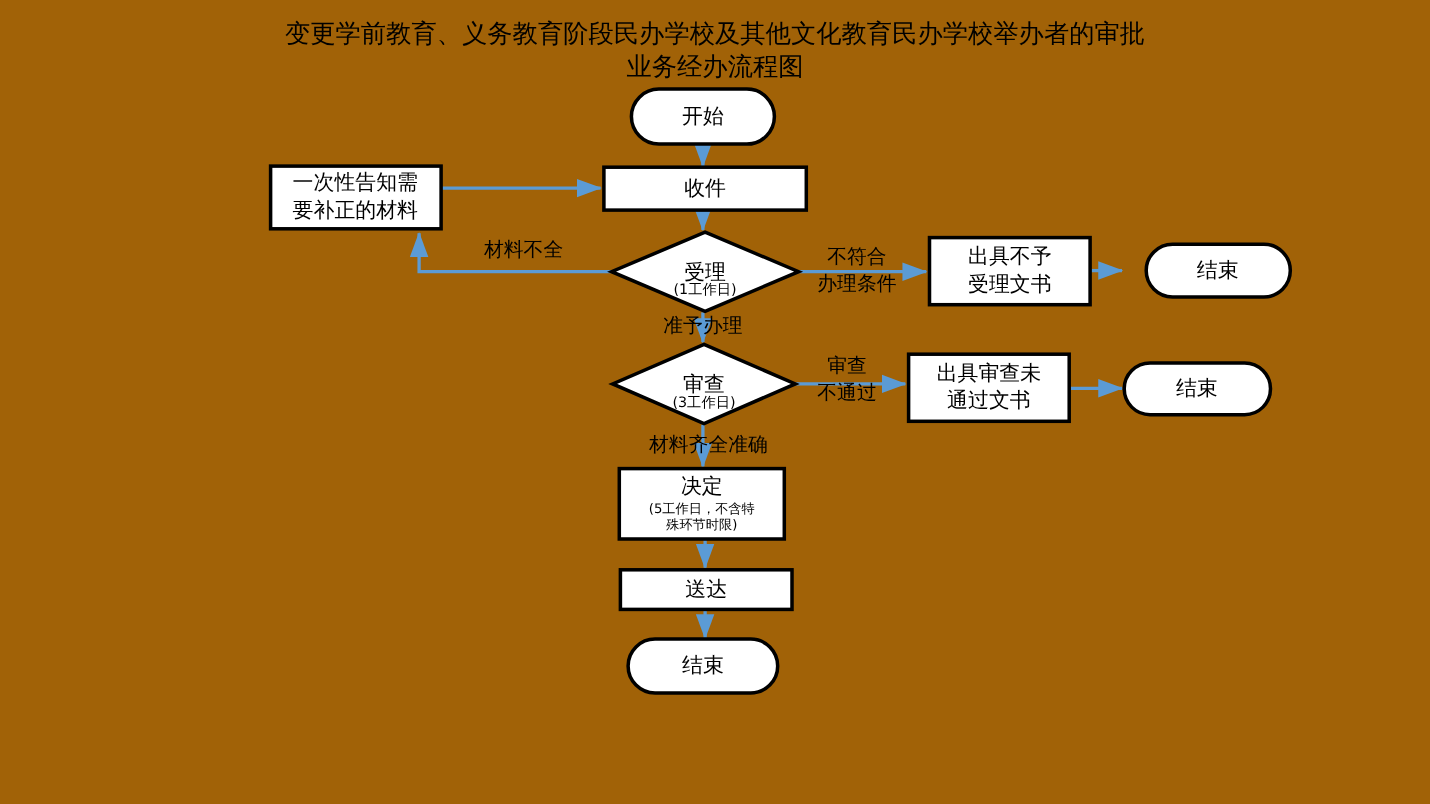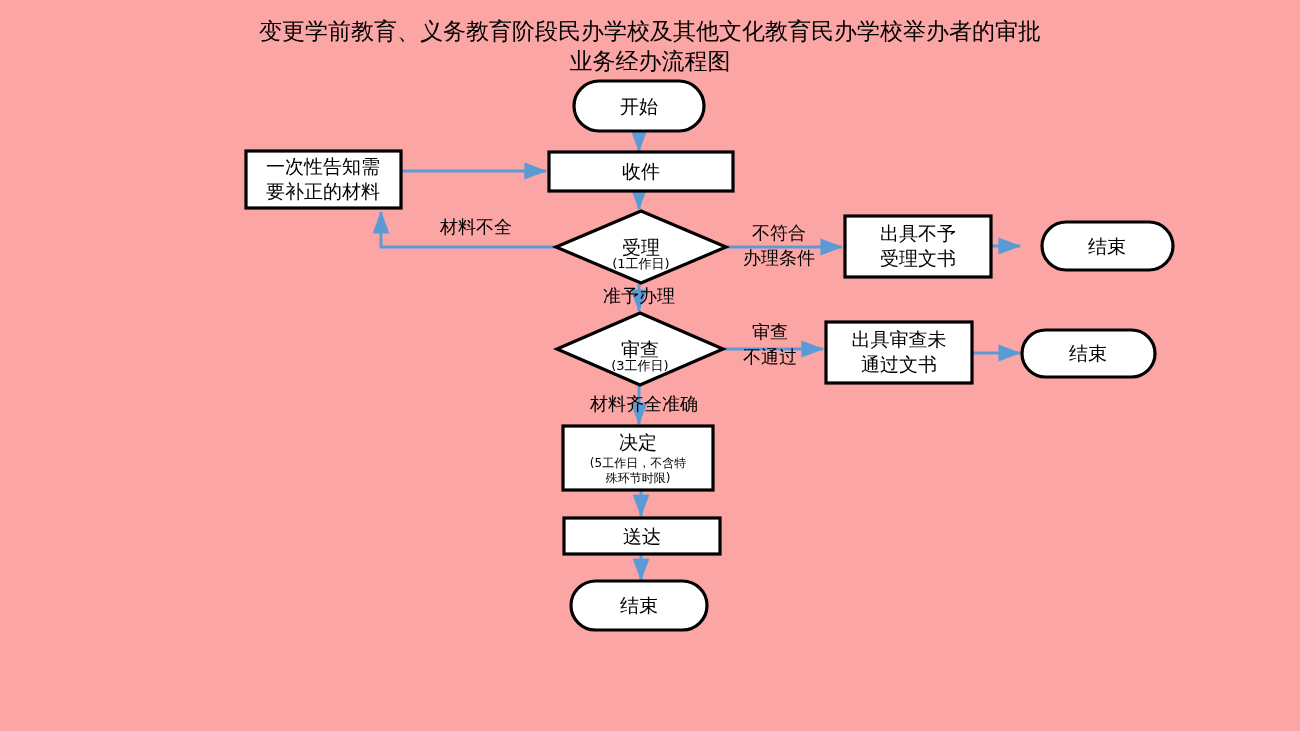--- a/index.html
+++ b/index.html
@@ -10,21 +10,21 @@
   body {
     width: 1300px;
     height: 731px;
     font-family: "DejaVu Sans", "Liberation Sans", sans-serif;
     overflow: hidden;
   }
   #canvas {
     position: relative;
     width: 1300px;
     height: 731px;
-    background: #fca5a5;
+    background: #a16207;
   }
   .title {
     position: absolute;
     left: 0;
     top: 16px;
     width: 1300px;
     text-align: center;
     font-size: 23px;
     line-height: 30px;
     color: #000000;

